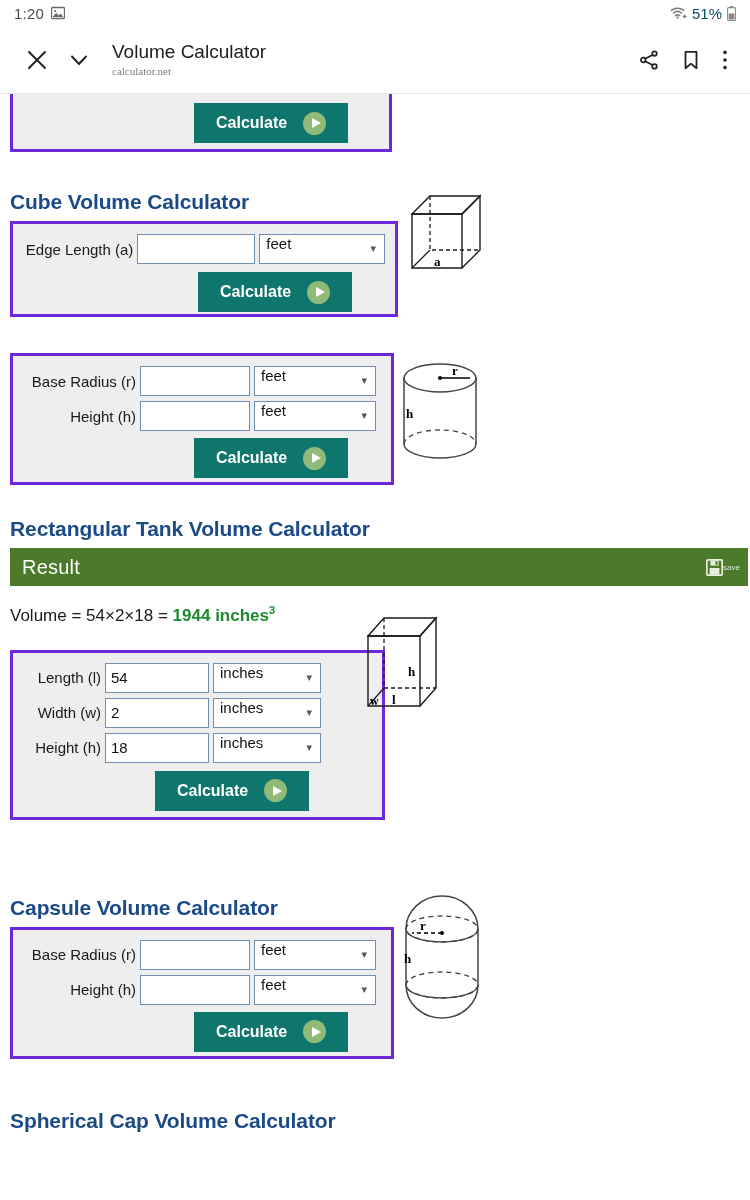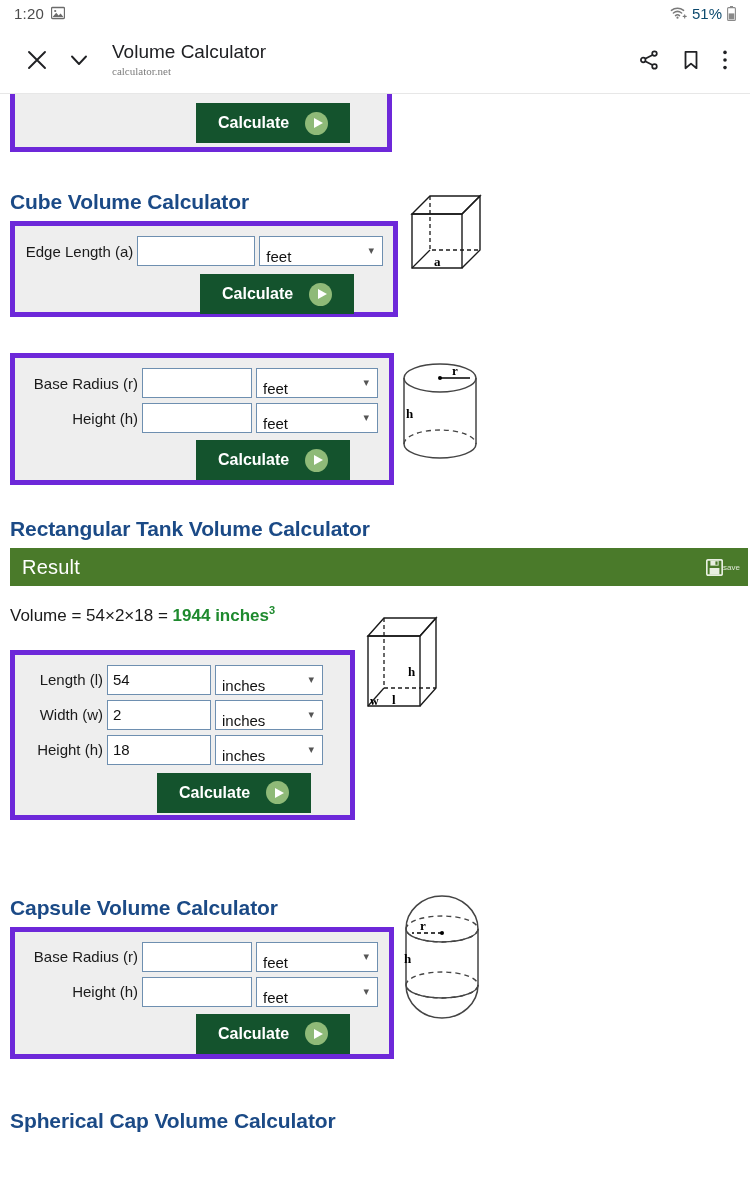--- a/index.html
+++ b/index.html
@@ -40,21 +40,21 @@
   .titlewrap { margin-left: 12px; display: flex; flex-direction: column; justify-content: center; }
   .title { font-size: 19px; color: #202124; font-weight: 400; line-height: 23px; }
   .subtitle { font-size: 11px; color: #7c7c7c; line-height: 15px; margin-top: 1px; font-family: Liberation Serif, serif; }
   .appbar-right { margin-left: auto; display: flex; align-items: center; gap: 20px; padding-right: 4px; }
 
   
   .page { position: relative; height: 1106px; overflow: hidden; background: #fff; }
 
   .calcbox {
     background: #eeeeee;
-    border: 5px solid #6d28d9;
+    border: 3px solid #6d28d9;
     margin: 0 0 0 10px;
     padding: 10px 10px 12px 4px;
   }
   .sec-title {
     color: #1b4a86;
     font-size: 21px;
     font-weight: bold;
     margin: 0 0 7px 10px;
     letter-spacing: -0.1px;
   }
@@ -77,29 +77,29 @@
   .sel {
     height: 30px;
     border: 1px solid #6e8fb0;
     background: #ffffff;
     font-size: 15px;
     font-family: "Liberation Sans", sans-serif;
     padding: 0 6px;
     color: #111;
     margin-left: 4px;
     position: relative;
-    display: flex; align-items: flex-end;
+    display: flex; align-items: flex-start;
   }
   .sel .chev {
     position: absolute; right: 8px; top: 50%; transform: translateY(-55%);
     color: #555; font-size: 11px;
   }
   .btnrow { display: flex; }
   .calcbtn {
-    background: #14532d;
+    background: #0f766e;
     color: #ffffff;
     border: none;
     height: 40px;
     display: flex; align-items: center; justify-content: center;
     gap: 16px;
     padding: 0 22px;
     font-size: 16px; font-weight: bold;
     font-family: "Liberation Sans", sans-serif;
     cursor: pointer;
   }
@@ -314,21 +314,21 @@
           </svg>
         </span>
         <span class="stext">save</span>
       </span>
     </div>
 
     <div class="volline">
       <span>Volume = 54×2×18 = </span><b>1944 inches</b><sup>3</sup>
     </div>
 
-    <div class="calcbox" style="width:345px; height:170px; position:relative; margin-top:24px;">
+    <div class="calcbox" style="width:375px; height:170px; position:relative; margin-top:24px;">
       <div class="row">
         <div class="row-label" style="width:88px;">Length (l)</div>
         <input class="txt" style="width: 104px;" value="54">
         <div class="sel" style="width:108px;">
           <span>inches</span>
           <span class="chev">▾</span>
         </div>
       </div>
       <div class="row">
         <div class="row-label" style="width:88px;">Width (w)</div>

